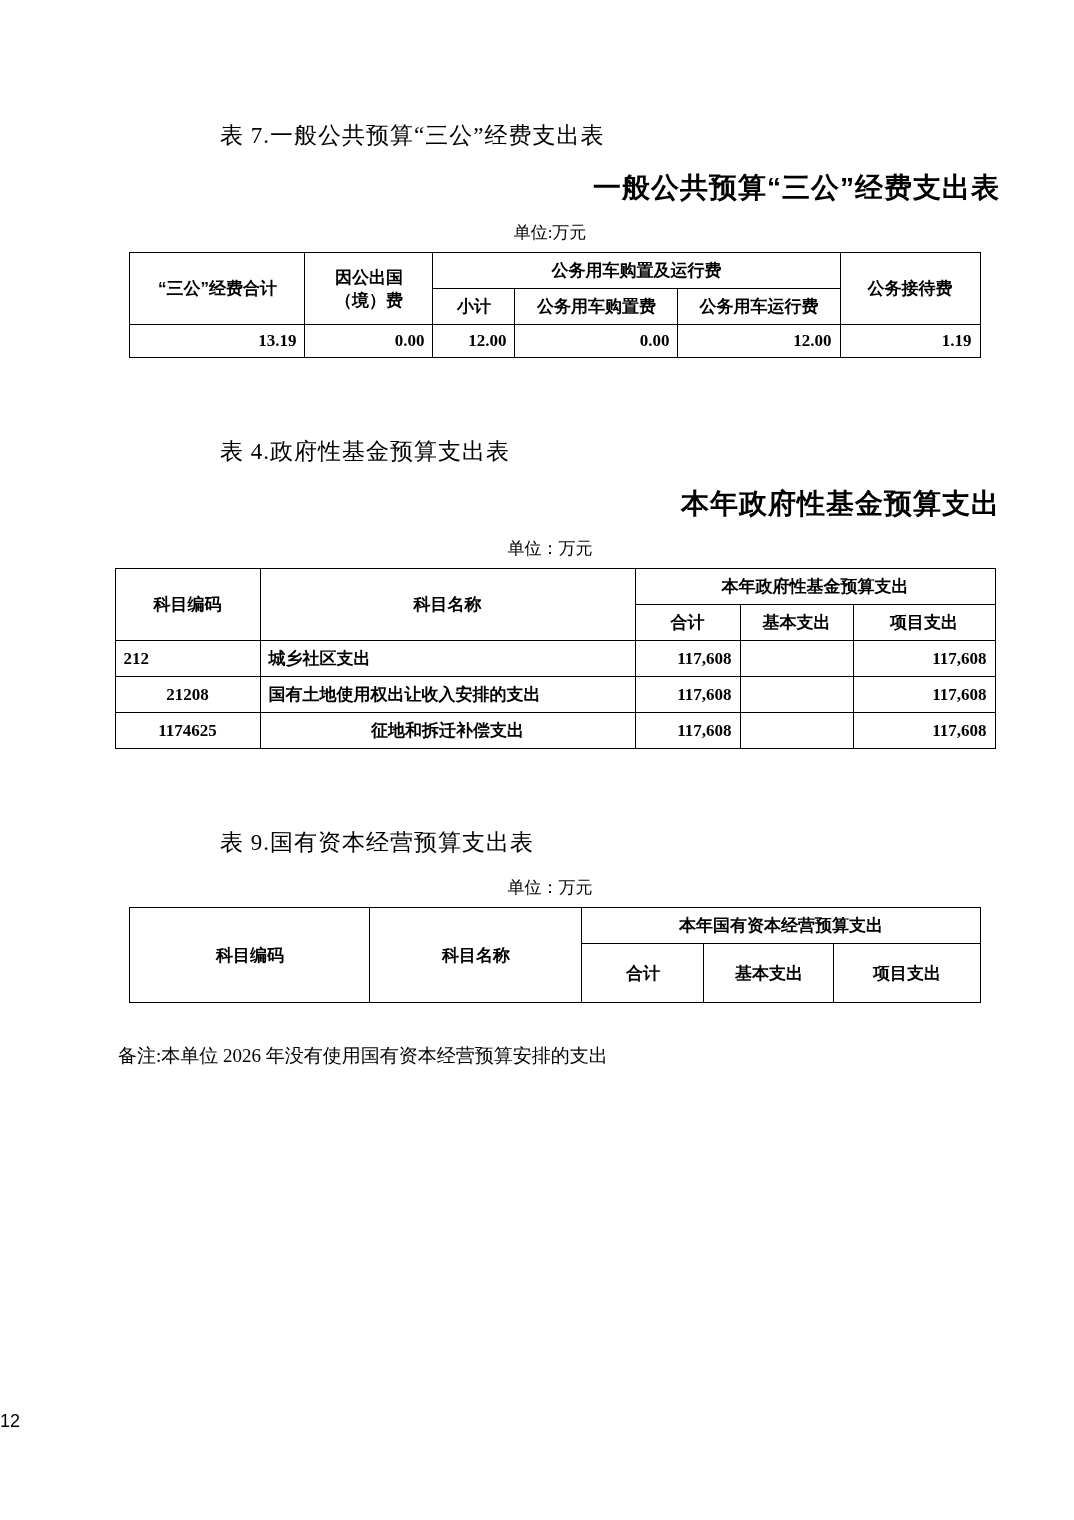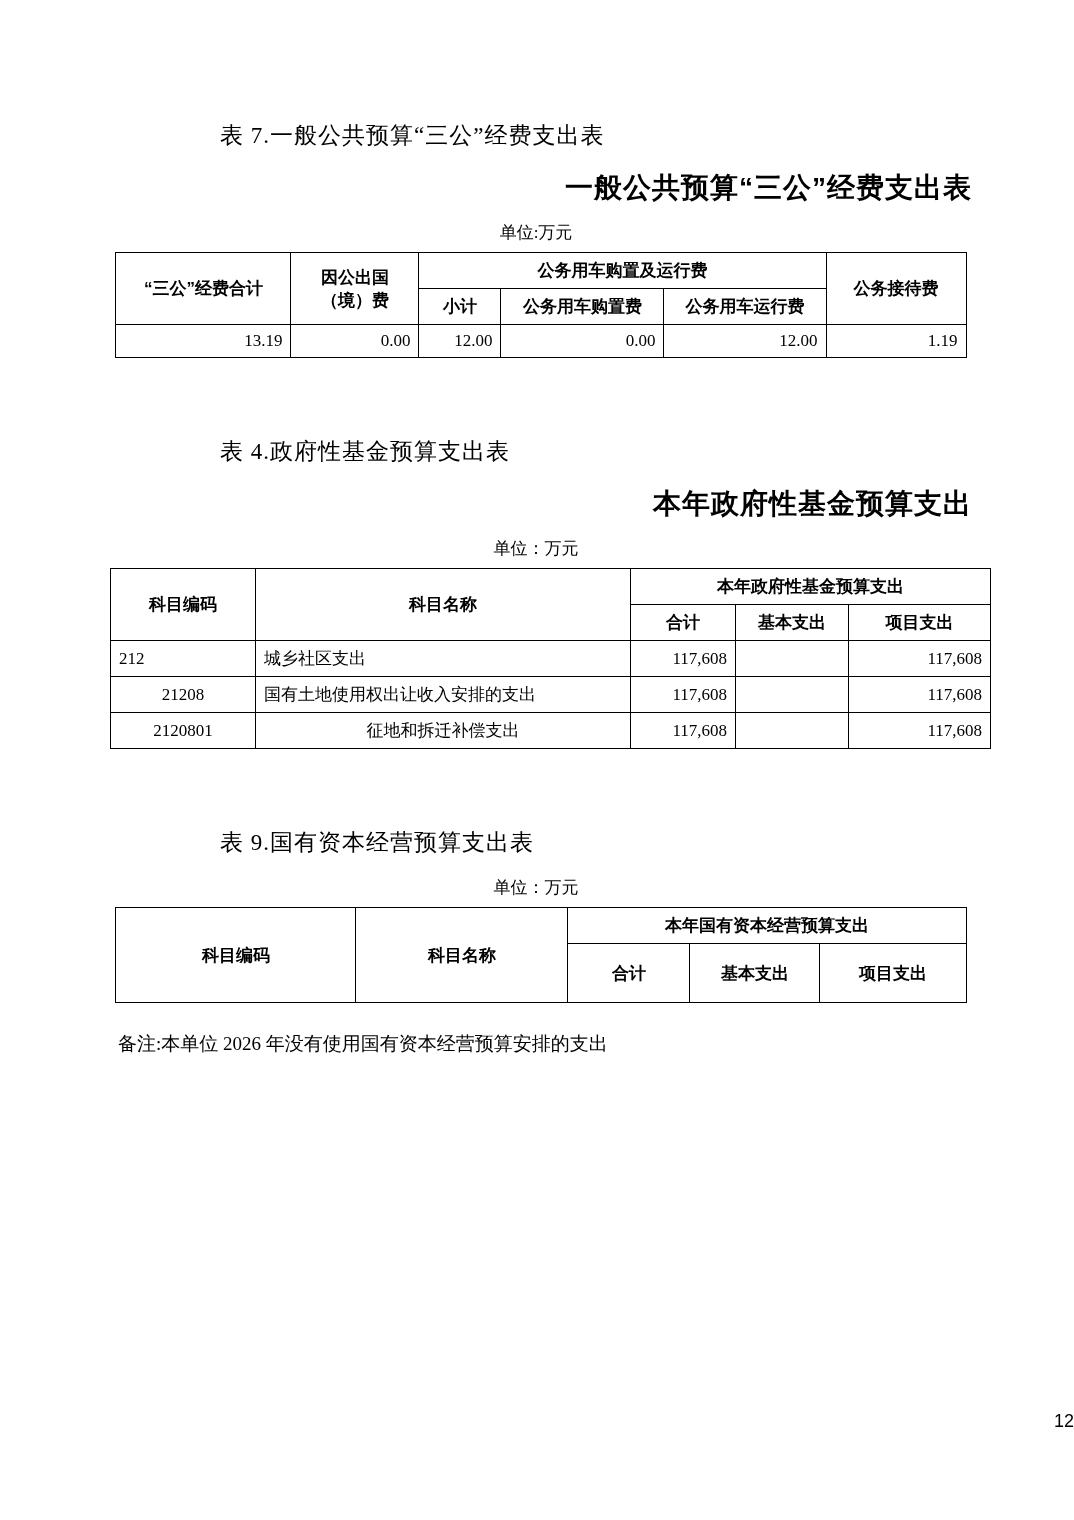--- a/index.html
+++ b/index.html
@@ -12,21 +12,21 @@
     height: 1520px;
     font-family: "Liberation Serif", "DejaVu Serif", serif;
     color: #000000;
     position: relative;
     overflow: hidden;
   }
   .page {
     width: 1074px;
     height: 1520px;
     box-sizing: border-box;
-    padding: 120px 102px 40px 110px;
+    padding: 120px 74px 40px 110px;
     position: relative;
   }
   .section {
     margin-bottom: 0;
   }
   .sec-label {
     font-size: 23px;
     letter-spacing: 1px;
     margin-left: 110px;
     margin-bottom: 18px;
@@ -48,50 +48,50 @@
   }
   table.doc {
     border-collapse: collapse;
     width: 850px;
     margin: 0 auto;
     table-layout: fixed;
   }
   table.doc td, table.doc th {
     border: 1px solid #000000;
     font-size: 17px;
-    font-weight: normal;
+    font-weight: bold;
     padding: 6px 8px;
     vertical-align: middle;
   }
   table.doc th {
     text-align: center;
     font-family: "Liberation Sans", "DejaVu Sans", sans-serif;
     font-weight: bold;
     font-size: 17px;
   }
   .num {
     text-align: right;
     font-family: "Liberation Serif", "DejaVu Serif", serif;
     font-size: 18px;
   }
   .center { text-align: center; }
   .left { text-align: left; margin-left: 48px; }
   .indent1 { padding-left: 40px; }
   .gap-lg { height: 78px; }
   .note {
     font-size: 19px;
-    margin-top: 28px;
+    margin-top: 40px;
     margin-left: 8px;
   }
   .pagenum {
     position: absolute;
     bottom: 88px;
     left: 0;
     width: 1074px;
-    text-align: right;
+    text-align: left;
     font-size: 18px;
     font-family: "Liberation Sans", "DejaVu Sans", sans-serif;
   }
 </style>
 </head>
 <body>
 
 <div class="page">
 
   <div class="section">
@@ -164,21 +164,21 @@
           <td class="num">117,608</td>
         </tr>
         <tr>
           <td class="center">21208</td>
           <td class="left indent1">国有土地使用权出让收入安排的支出</td>
           <td class="num">117,608</td>
           <td class="num"></td>
           <td class="num">117,608</td>
         </tr>
         <tr>
-          <td class="center">2120801</td>
+          <td class="center">1174625</td>
           <td class="center">征地和拆迁补偿支出</td>
           <td class="num">117,608</td>
           <td class="num"></td>
           <td class="num">117,608</td>
         </tr>
       </tbody>
     </table>
   </div>
 
   <div class="gap-lg"></div>

